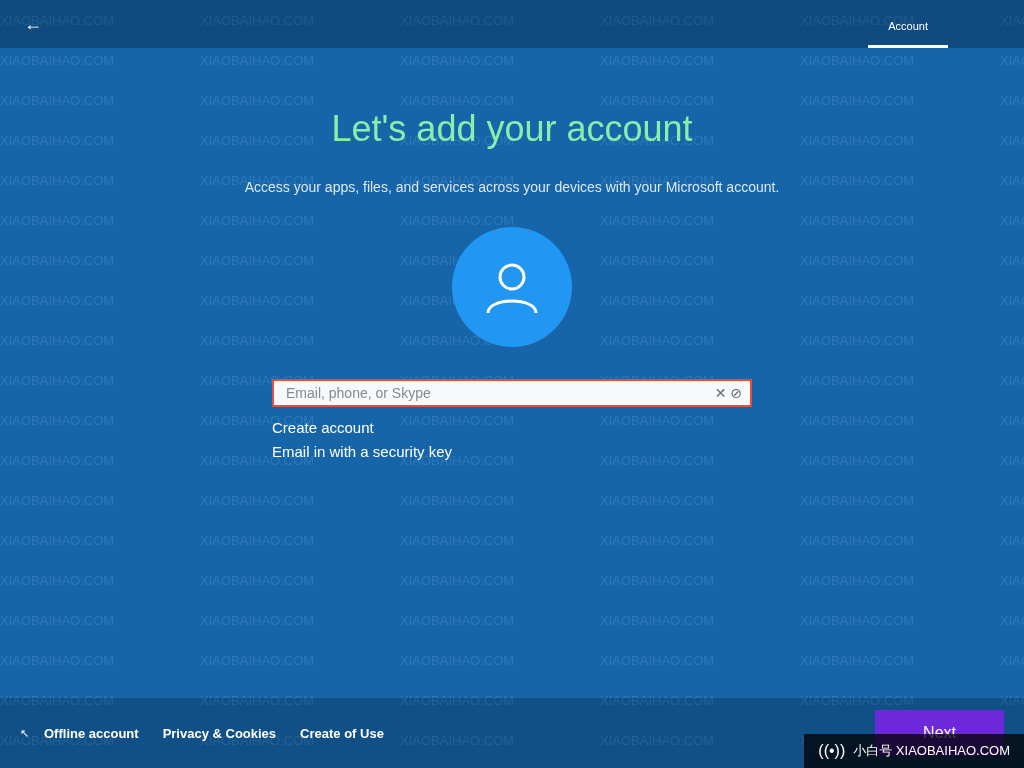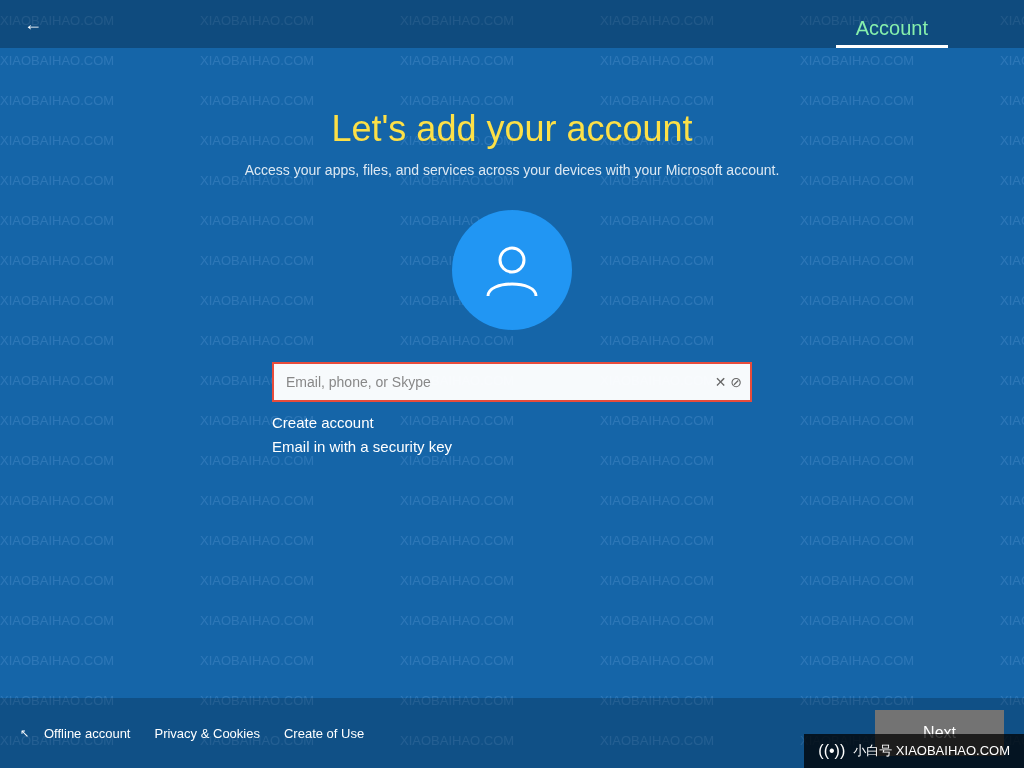--- a/index.html
+++ b/index.html
@@ -42,23 +42,23 @@
       justify-content: center;
     }
 
     .tab-area {
       display: flex;
       align-items: flex-end;
       height: 100%;
     }
 
     .tab-item {
-      color: #86efac;
-      font-size: 20px;
-      padding: 0 20px 8px 20px;
+      color: #ffffff;
+      font-size: 11px;
+      padding: 0 20px 16px 20px;
       position: relative;
       cursor: pointer;
     }
 
     .tab-item.active::after {
       content: '';
       position: absolute;
       bottom: 0;
       left: 0;
       right: 0;
@@ -74,24 +74,24 @@
     .main-content {
       position: relative;
       z-index: 10;
       display: flex;
       flex-direction: column;
       align-items: center;
       padding-top: 60px;
     }
 
     .page-title {
-      color: #fde047;
+      color: #86efac;
       font-size: 36px;
       font-weight: 300;
-      margin-bottom: 12px;
+      margin-bottom: 29px;
       text-align: right;
     }
 
     .page-subtitle {
       color: rgba(255,255,255,0.85);
       font-size: 14px;
       max-width: 600px;
       margin-bottom: 32px;
     }
 
@@ -108,21 +108,21 @@
 
     
     .email-input-container {
       position: relative;
       width: 480px;
       margin-bottom: 12px;
     }
 
     .email-input {
       width: 100%;
-      height: 40px;
+      height: 28px;
       padding: 8px 40px 8px 12px;
       font-size: 14px;
       border: 2px solid #e74c3c;
       background: rgba(255,255,255,0.97);
       color: #333;
       outline: none;
     }
 
     .email-input::placeholder {
       color: #888;
@@ -169,24 +169,25 @@
       align-items: center;
       gap: 24px;
       flex: 1;
     }
 
     .bottom-link {
       color: white;
       font-size: 13px;
       cursor: pointer;
       text-decoration: none;
+      font-weight: bold;
     }
 
     .next-btn {
-      background-color: #737373;
+      background-color: #6d28d9;
       color: white;
       border: none;
       padding: 14px 48px;
       font-size: 16px;
       cursor: pointer;
       font-weight: 500;
       min-width: 120px;
     }
 
     

